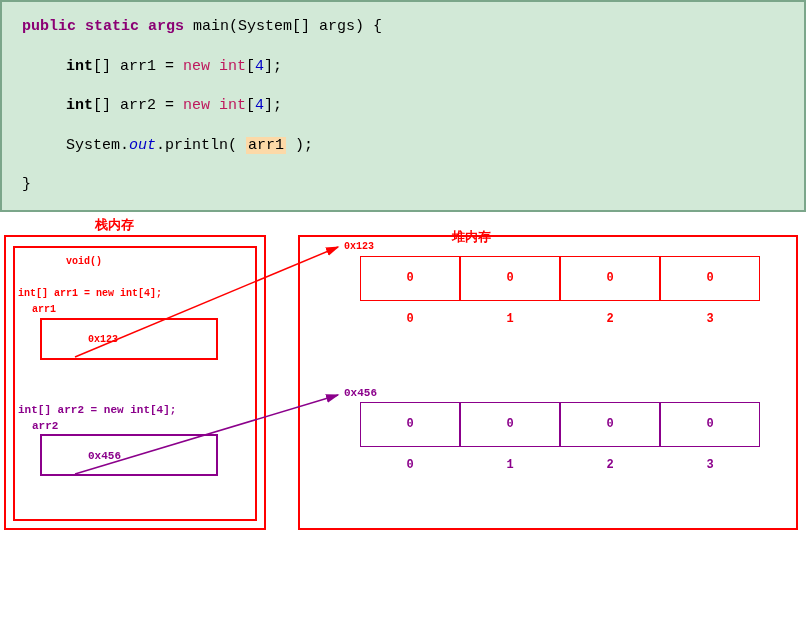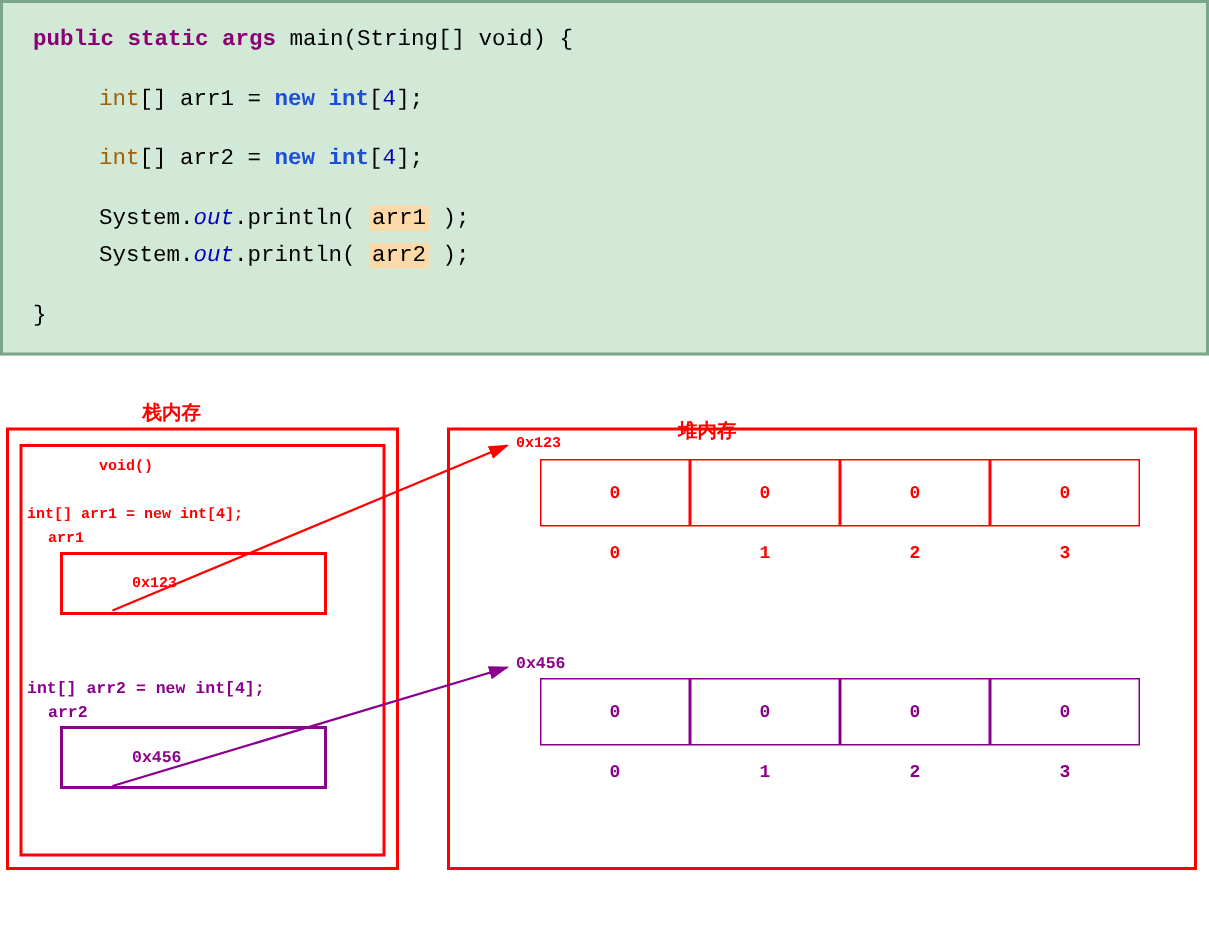--- a/index.html
+++ b/index.html
@@ -1,61 +1,58 @@
 <!DOCTYPE html>
 <html><head>
 <meta charset="utf-8">
 <style>
 * { box-sizing: border-box; margin: 0; padding: 0; }
 body { width: 806px; height: 621px; font-family: Consolas, "Courier New", monospace; position: relative; background: #fff; }
 .code-block { background: #d2e9d7; border: 2px solid #7ba68a; padding: 12px 20px; font-size: 15px; line-height: 1.7; }
 .kw-decl { color: #8b0074; font-weight: bold; }
-.kw-type { color: #a16207; font-weight: normal; }
-.kw-new { color: #1d4ed8; font-weight: bold; }
+.kw-type { color: #000000; font-weight: bold; }
+.kw-new { color: #be185d; font-weight: normal; }
 .identifier { color: #000; }
 .num { color: #0000c8; }
 .static-ref { color: #0000c8; font-style: italic; }
 .highlight { background: #fcd9a8; padding: 0 2px; }
-.diagram-area { position: relative; width: 774px; height: 321px; margin-top: 25px; }
+.diagram-area { position: relative; width: 774px; height: 321px; }
 .mem-label { color: #ff0000; font-weight: bold; font-size: 13px; position: absolute; font-family: SimSun, sans-serif; }
 .box { position: absolute; border: 2px solid #ff0000; }
 .box-purple { position: absolute; border: 2px solid #8b008b; }
 .text-red { color: #ff0000; font-weight: bold; font-size: 10px; font-family: "Courier New", monospace; position: absolute; }
 .text-purple { color: #8b008b; font-weight: bold; font-size: 11px; font-family: "Courier New", monospace; position: absolute; text-align: center; }
 .cells { position: absolute; display: flex; }
 .cell-red { border: 1px solid #ff0000; width: 100px; height: 45px; display: flex; align-items: center; justify-content: center; font-weight: bold; font-size: 12px; color: #ff0000; }
 .cell-purple { border: 1px solid #8b008b; width: 100px; height: 45px; display: flex; align-items: center; justify-content: center; font-weight: bold; font-size: 12px; color: #8b008b; }
 .idx-row { position: absolute; display: flex; width: 400px; }
 .idx { width: 100px; text-align: center; font-weight: bold; font-size: 12px; }
 .idx-red { color: #ff0000; }
 .idx-purple { color: #8b008b; }
 svg.arrows { position: absolute; top: 0; left: 0; width: 806px; height: 321px; pointer-events: none; }
 </style>
 </head>
 <body>
 
 <div class="code-block">
   <div>
     <span class="kw-decl">public static args</span>
-    <span class="identifier"> <span>main(String[] void) {</span></span>
+    <span class="identifier"> <span>main(System[] args) {</span></span>
   </div>
   <div style="height:14px"></div>
   <div style="padding-left:44px">
     <span class="kw-type">int</span><span>[] </span><span>arr1 = </span><span class="kw-new">new int</span><span>[</span><span class="num">4</span><span>];</span>
   </div>
   <div style="height:14px"></div>
   <div style="padding-left:44px">
     <span class="kw-type">int</span><span>[] </span><span>arr2 = </span><span class="kw-new">new int</span><span>[</span><span class="num">4</span><span>];</span>
   </div>
   <div style="height:14px"></div>
   <div style="padding-left:44px">
     <span>System.</span><span class="static-ref">out</span><span>.println( </span><span class="highlight">arr1</span><span> );</span>
-  </div>
-  <div style="padding-left:44px">
-    <span>System.</span><span class="static-ref">out</span><span>.println( </span><span class="highlight">arr2</span><span> );</span>
   </div>
   <div style="height:14px"></div>
   <div>}</div>
 </div>
 
 <div class="diagram-area">
 
   <div class="mem-label" style="left:95px; top:4px;">栈内存</div>
   <div class="mem-label" style="left:452px; top:16px;">堆内存</div>
 

